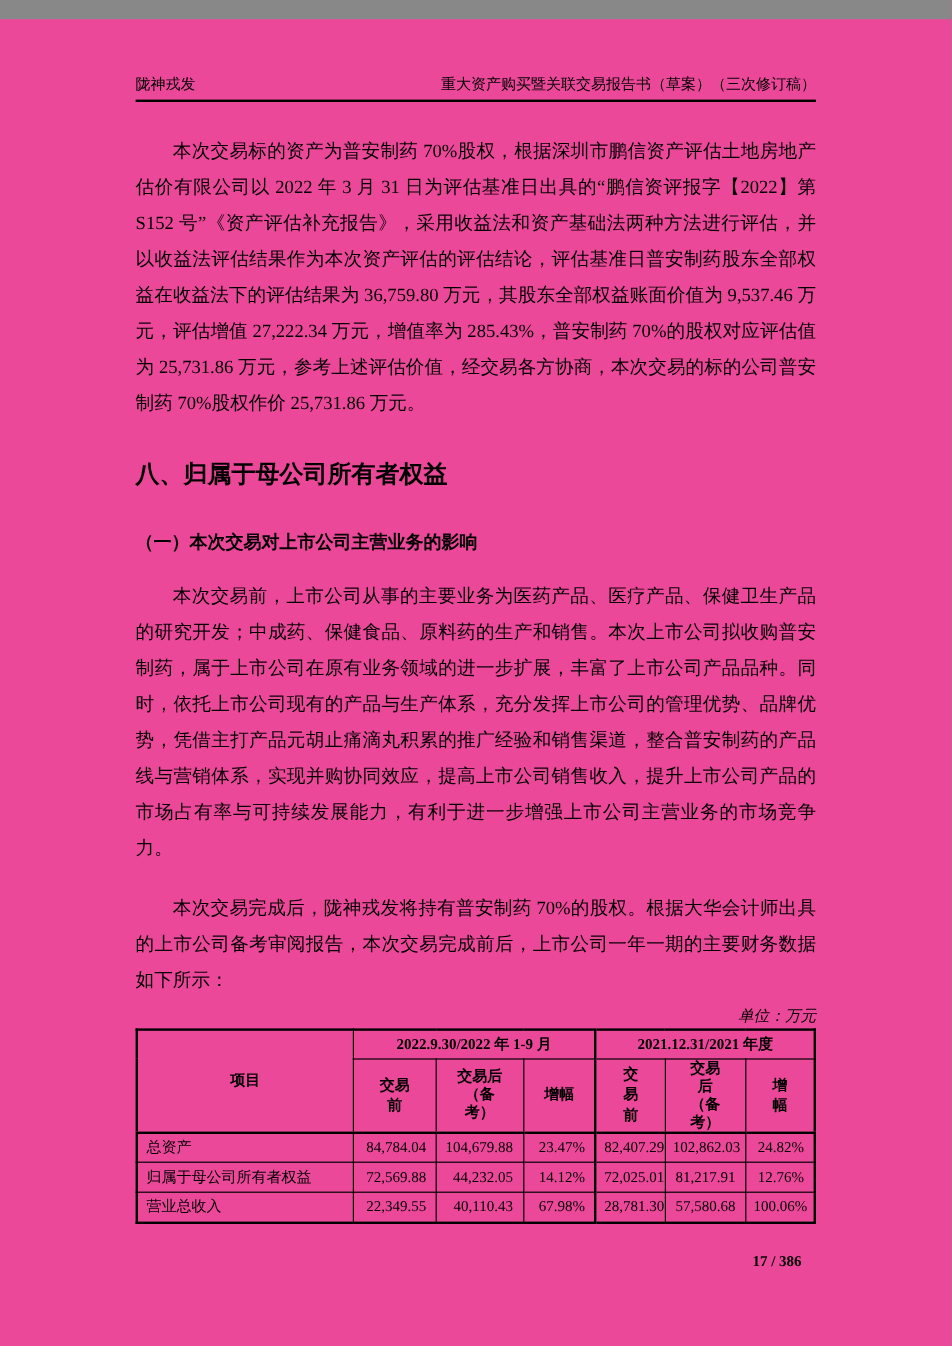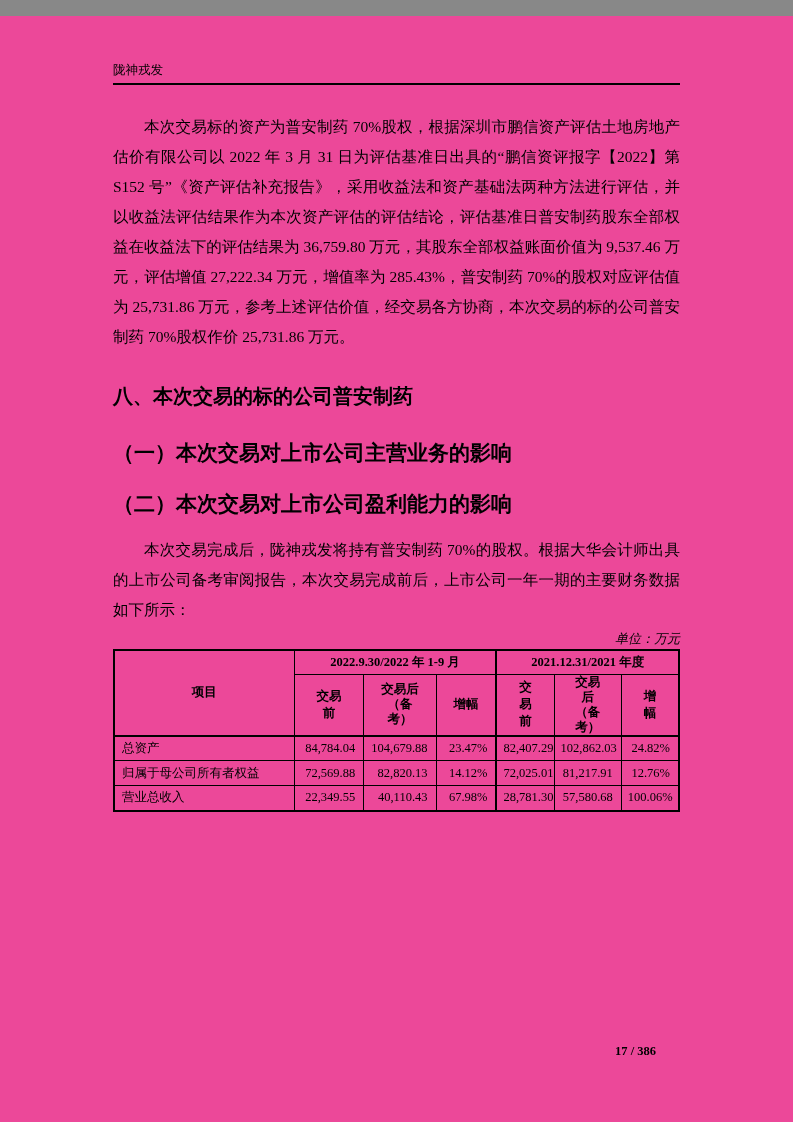--- a/index.html
+++ b/index.html
@@ -46,21 +46,21 @@
     margin: 31px 0 0 0;
     font-family: "Liberation Sans", "DejaVu Sans", sans-serif;
     font-weight: bold;
     font-size: 20px;
     line-height: 26px;
   }
   h2.sec {
     margin: 0;
     font-family: "Liberation Sans", "DejaVu Sans", sans-serif;
     font-weight: bold;
-    font-size: 21px;
+    font-size: 15px;
     line-height: 22px;
   }
   #heading-main-business { margin-top: 33px; }
   #heading-profitability { margin-top: 29px; }
 
   
   .unit-row {
     margin-top: 6px;
     text-align: right;
     font-size: 13px;
@@ -90,43 +90,44 @@
   table.fin tbody tr { height: 25px; }
   table.fin tbody tr:first-child td { border-top: 2px solid #000; }
   table.fin td.num { text-align: right; padding-right: 8px; }
   table.fin td.lbl { text-align: left; padding-left: 7px; }
   table.fin .grp-sep { border-left: 2px solid #000; }
   table.fin .item-sep { border-left: 1.5px solid #000; }
 
   
   .page-number {
     position: absolute;
-    right: 137px;
+    right: 125px;
     top: 1028px;
     font-size: 12.5px;
     font-weight: bold;
   }
 </style>
 </head>
 <body>
 
 <div class="page">
 
   <div class="page-header">
     <span class="hdr-left">陇神戎发</span>
+    <span class="hdr-right">重大资产购买暨关联交易报告书（草案）（三次修订稿）</span>
   </div>
 
   <p class="body" id="para-valuation">本次交易标的资产为普安制药 70%股权，根据深圳市鹏信资产评估土地房地产估价有限公司以 2022 年 3 月 31 日为评估基准日出具的“鹏信资评报字【2022】第 S152 号”《资产评估补充报告》，采用收益法和资产基础法两种方法进行评估，并以收益法评估结果作为本次资产评估的评估结论，评估基准日普安制药股东全部权益在收益法下的评估结果为 36,759.80 万元，其股东全部权益账面价值为 9,537.46 万元，评估增值 27,222.34 万元，增值率为 285.43%，普安制药 70%的股权对应评估值为 25,731.86 万元，参考上述评估价值，经交易各方协商，本次交易的标的公司普安制药 70%股权作价 25,731.86 万元。</p>
 
-  <h1 class="sec" id="heading-section">八、本次交易的标的公司普安制药</h1>
+  <h1 class="sec" id="heading-section">八、归属于母公司所有者权益</h1>
 
   <h2 class="sec" id="heading-main-business">（一）本次交易对上市公司主营业务的影响</h2>
 
+  <p class="body" id="para-business">本次交易前，上市公司从事的主要业务为医药产品、医疗产品、保健卫生产品的研究开发；中成药、保健食品、原料药的生产和销售。本次上市公司拟收购普安制药，属于上市公司在原有业务领域的进一步扩展，丰富了上市公司产品品种。同时，依托上市公司现有的产品与生产体系，充分发挥上市公司的管理优势、品牌优势，凭借主打产品元胡止痛滴丸积累的推广经验和销售渠道，整合普安制药的产品线与营销体系，实现并购协同效应，提高上市公司销售收入，提升上市公司产品的市场占有率与可持续发展能力，有利于进一步增强上市公司主营业务的市场竞争力。</p>
 
-  <h2 class="sec" id="heading-profitability">（二）本次交易对上市公司盈利能力的影响</h2>
 
   <p class="body" id="para-profit">本次交易完成后，陇神戎发将持有普安制药 70%的股权。根据大华会计师出具的上市公司备考审阅报告，本次交易完成前后，上市公司一年一期的主要财务数据如下所示：</p>
 
   <div class="unit-row">单位：万元</div>
 
   <table class="fin">
     <colgroup>
       <col style="width:31.9%">
       <col style="width:12.3%">
       <col style="width:12.8%">
@@ -158,21 +159,21 @@
         <td class="num item-sep">84,784.04</td>
         <td class="num">104,679.88</td>
         <td class="num">23.47%</td>
         <td class="num grp-sep">82,407.29</td>
         <td class="num">102,862.03</td>
         <td class="num">24.82%</td>
       </tr>
       <tr>
         <td class="lbl">归属于母公司所有者权益</td>
         <td class="num item-sep">72,569.88</td>
-        <td class="num">82,820.13</td>
+        <td class="num">44,232.05</td>
         <td class="num">14.12%</td>
         <td class="num grp-sep">72,025.01</td>
         <td class="num">81,217.91</td>
         <td class="num">12.76%</td>
       </tr>
       <tr>
         <td class="lbl">营业总收入</td>
         <td class="num item-sep">22,349.55</td>
         <td class="num">40,110.43</td>
         <td class="num">67.98%</td>

